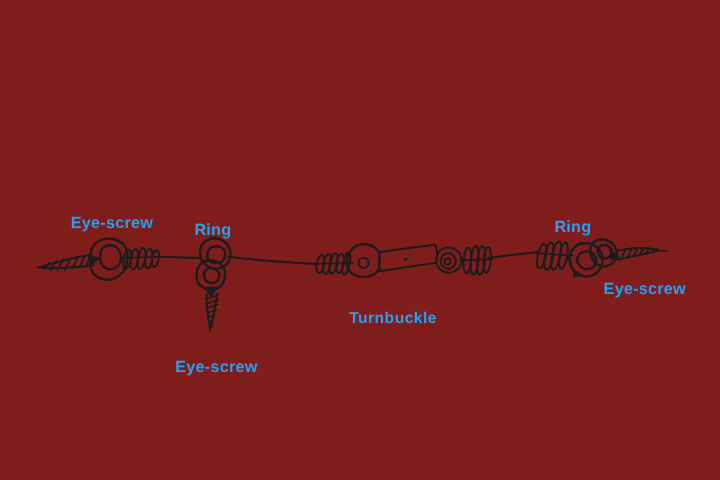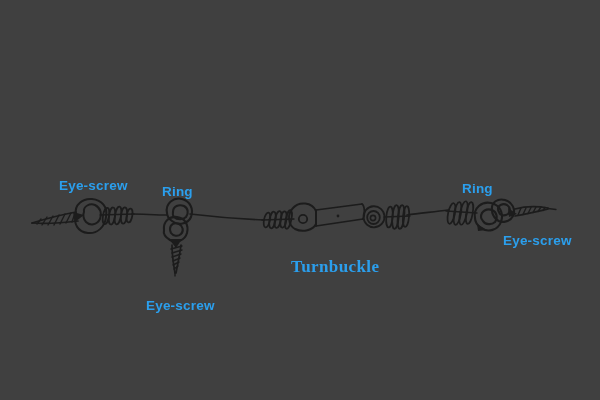--- a/index.html
+++ b/index.html
@@ -1,33 +1,33 @@
 <!DOCTYPE html>
 <html><head>
 <meta charset="utf-8">
 <style>
   html,body{margin:0;padding:0;}
   #stage{
     position:relative;
     width:600px;height:400px;
-    background:#404040;
+    background:#7f1d1d;
     overflow:hidden;
     font-family:"Liberation Sans", sans-serif;
   }
   #sketch{position:absolute;left:0;top:0;}
   .lbl{
     position:absolute;
     color:#2B9FED;
     font-weight:bold;
     font-size:13.5px;
     letter-spacing:0.2px;
     white-space:nowrap;
     user-select:none;
   }
-  .lbl-big{font-size:17px;letter-spacing:0.4px;font-family:Liberation Serif, serif;}
+  .lbl-big{font-size:13px;letter-spacing:0.4px;}
 </style>
 </head>
 <body>
 
 <div id="stage">
 
   <svg id="sketch" width="600" height="400" viewBox="0 0 600 400">
     <g stroke="#1C1C1C" fill="none" stroke-width="1.7" stroke-linecap="round" stroke-linejoin="round">
 
       <g>

